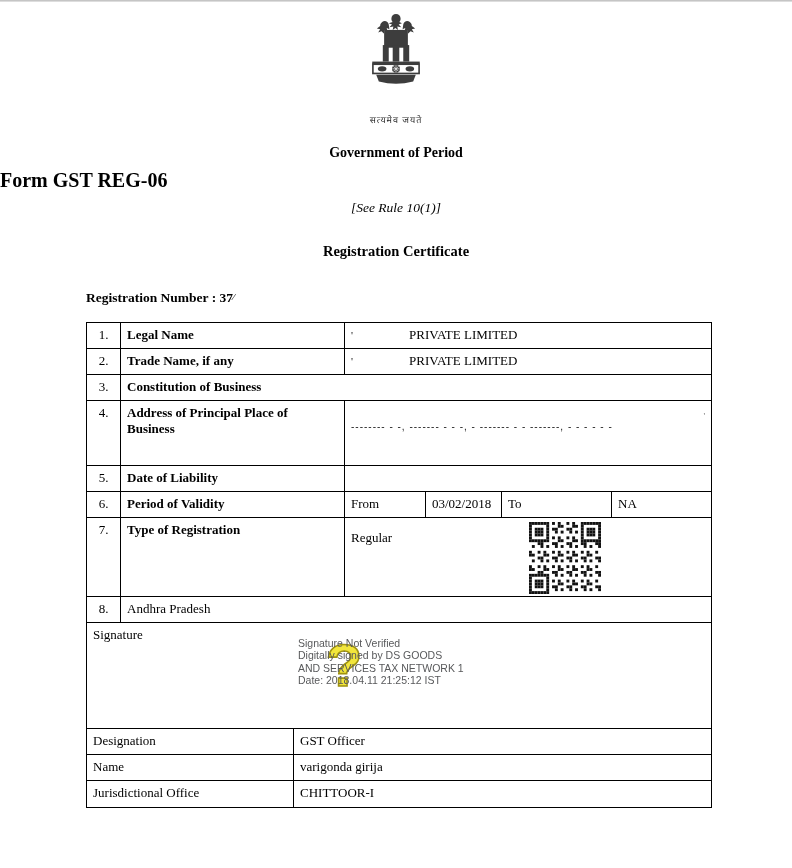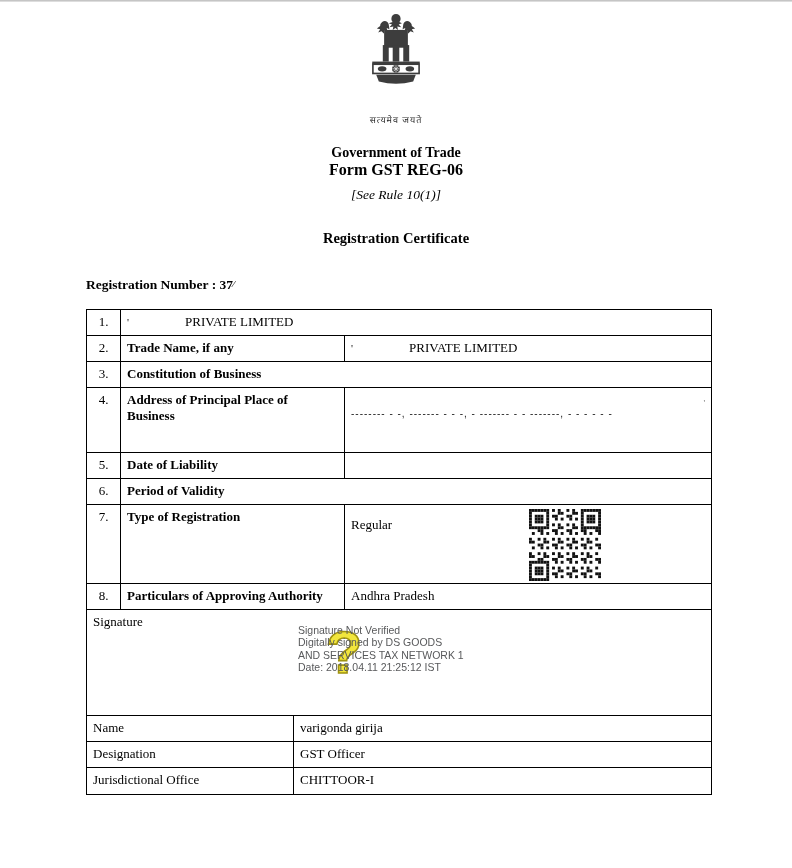--- a/index.html
+++ b/index.html
@@ -5,21 +5,21 @@
   html,body{margin:0;padding:0;}
   body{
     width:792px;height:868px;background:#ffffff;position:relative;
     font-family:"Liberation Serif","DejaVu Serif",serif;color:#000;
   }
   .top-strip{position:absolute;top:0;left:0;width:792px;height:2px;
     background:linear-gradient(#b9b9b9,#e9e9e9);}
   .emblem-wrap{padding-top:12px;text-align:center;}
   .motto{font-size:9px;color:#2b2b2b;margin-top:15px;letter-spacing:1px;}
   .h-gov{margin-top:19px;text-align:center;font-weight:bold;font-size:14px;}
-  .h-form{text-align:center;font-weight:bold;font-size:16px;}
+  .h-form{margin-top:8px;text-align:left;font-weight:bold;font-size:20px;}
   .h-rule{margin-top:8px;text-align:center;font-style:italic;font-size:13.5px;}
   .h-title{margin-top:27px;text-align:center;font-weight:bold;font-size:14.5px;}
   .reg-line{margin:30px 0 16px 86px;font-weight:bold;font-size:13.5px;}
   .reg-partial{font-size:9px;vertical-align:2px;}
 
   .tbl{margin:16px 0 0 86px;width:626px;border:1px solid #000;font-size:13px;box-sizing:border-box;}
   .row{display:flex;border-bottom:1px solid #000;box-sizing:border-box;}
   .row:last-child{border-bottom:none;}
   .cell{border-right:1px solid #000;padding:4px 6px;box-sizing:border-box;}
   .cell:last-child{border-right:none;}
@@ -79,33 +79,34 @@
     <g stroke="#ffffff" stroke-width="1">
       <line x1="50" y1="80.5" x2="50" y2="91.5"></line>
       <line x1="44.5" y1="86" x2="55.5" y2="86"></line>
       <line x1="46" y1="82" x2="54" y2="90"></line>
       <line x1="54" y1="82" x2="46" y2="90"></line>
     </g>
   </svg>
   <div class="motto">सत्यमेव जयते</div>
 </div>
 
-<div class="h-gov">Government of Trade</div>
+<div class="h-gov">Government of Period</div>
 <div class="h-form">Form GST REG-06</div>
 <div class="h-rule">[See Rule 10(1)]</div>
 <div class="h-title">Registration Certificate</div>
 
 <div class="reg-line">
   <span>Registration Number : </span><span>37</span><span class="reg-partial">∕</span>
 </div>
 
 <div class="tbl">
 
   <div class="row h27">
     <div class="cell c-num">1.</div>
+    <div class="cell c-label">Legal Name</div>
     <div class="cell c-value">
       <span class="redact-mark">'</span><span class="redact-gap"></span><span>PRIVATE LIMITED</span>
     </div>
   </div>
 
   <div class="row h27">
     <div class="cell c-num">2.</div>
     <div class="cell c-label">Trade Name, if any</div>
     <div class="cell c-value">
       <span class="redact-mark">'</span><span class="redact-gap"></span><span>PRIVATE LIMITED</span>
@@ -128,20 +129,26 @@
 
   <div class="row h27">
     <div class="cell c-num">5.</div>
     <div class="cell c-label">Date of Liability</div>
     <div class="cell c-value"></div>
   </div>
 
   <div class="row h27">
     <div class="cell c-num">6.</div>
     <div class="cell c-label">Period of Validity</div>
+    <div class="vrow">
+      <div class="cell c-from">From</div>
+      <div class="cell c-date">03/02/2018</div>
+      <div class="cell c-to">To</div>
+      <div class="cell c-na">NA</div>
+    </div>
   </div>
 
   <div class="row h80">
     <div class="cell c-num">7.</div>
     <div class="cell c-label">Type of Registration</div>
     <div class="cell c-value" style="position:relative">
       <span class="reg-type-val">Regular</span>
       <span class="qr-box">
         <svg width="72" height="72" viewBox="0 0 75 75" fill="#111111" aria-hidden="true">
             <rect x="0" y="0" width="3" height="3"></rect>
@@ -392,21 +399,20 @@
             <rect x="12" y="72" width="3" height="3"></rect>
             <rect x="15" y="72" width="3" height="3"></rect>
             <rect x="18" y="72" width="3" height="3"></rect>
           </svg>
       </span>
     </div>
   </div>
 
   <div class="row h27">
     <div class="cell c-num">8.</div>
-    <div class="cell c-label">Particulars of Approving Authority</div>
     <div class="cell c-value">Andhra Pradesh</div>
   </div>
 
   <div class="row">
     <div class="cell sig-row" style="flex:1;border-right:none;">
       <span class="sig-label">Signature</span>
       <span class="sig-badge">
         <svg width="46" height="64" viewBox="0 0 46 64" aria-hidden="true">
           <text x="23" y="52" text-anchor="middle" font-size="60" font-weight="bold" font-family="Liberation Sans, sans-serif" fill="#f2e63c" stroke="#a09310" stroke-width="1.6">?</text>
         </svg>
@@ -414,26 +420,26 @@
       <div class="sig-block">
         <div class="sig-nv">Signature Not Verified</div>
         <div>Digitally signed by DS GOODS</div>
         <div>AND SERVICES TAX NETWORK 1</div>
         <div>Date: 2018.04.11 21:25:12 IST</div>
       </div>
     </div>
   </div>
 
   <div class="row h27">
+    <div class="cell c-label2">Designation</div>
+    <div class="cell c-value2">GST Officer</div>
+  </div>
+  <div class="row h27">
     <div class="cell c-label2">Name</div>
     <div class="cell c-value2">varigonda girija</div>
   </div>
   <div class="row h27">
-    <div class="cell c-label2">Designation</div>
-    <div class="cell c-value2">GST Officer</div>
-  </div>
-  <div class="row h27">
     <div class="cell c-label2">Jurisdictional Office</div>
     <div class="cell c-value2">CHITTOOR-I</div>
   </div>
 
 
 </div>
 
 </body></html>

